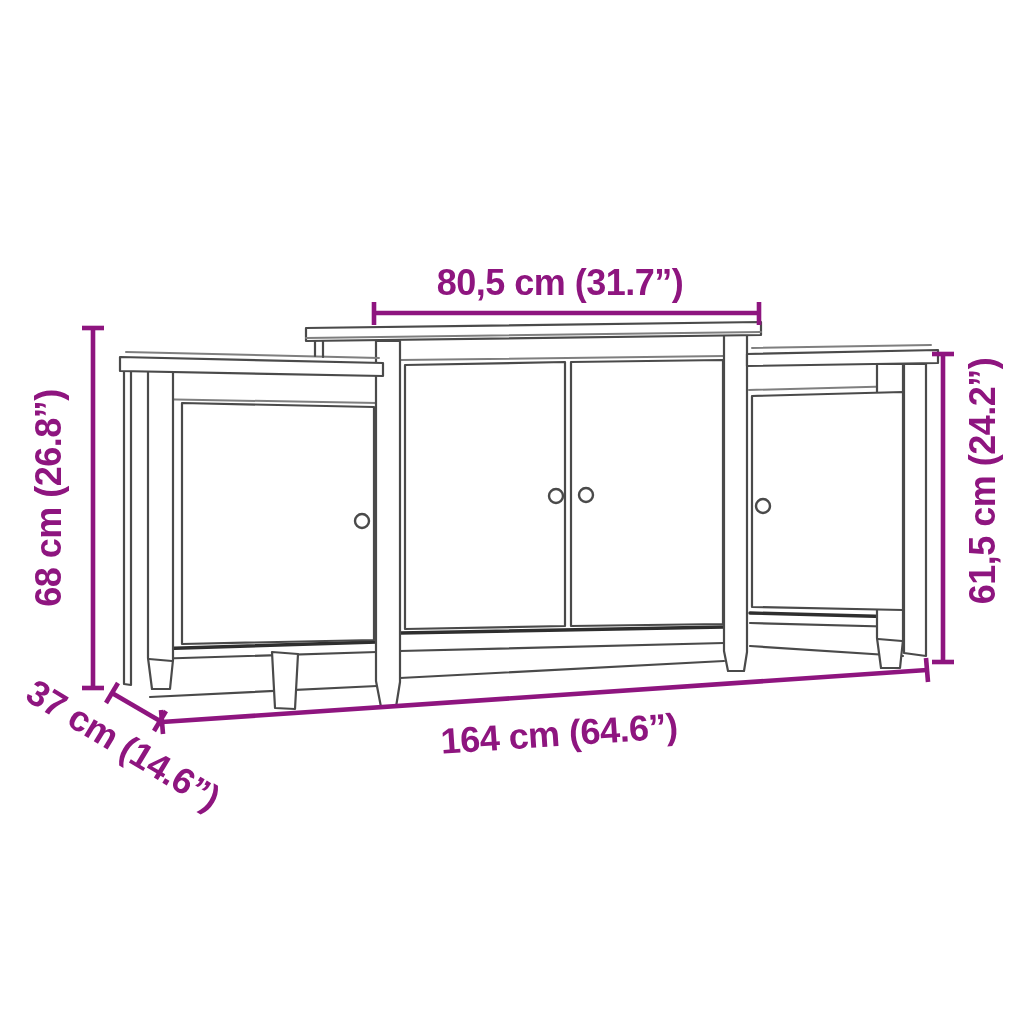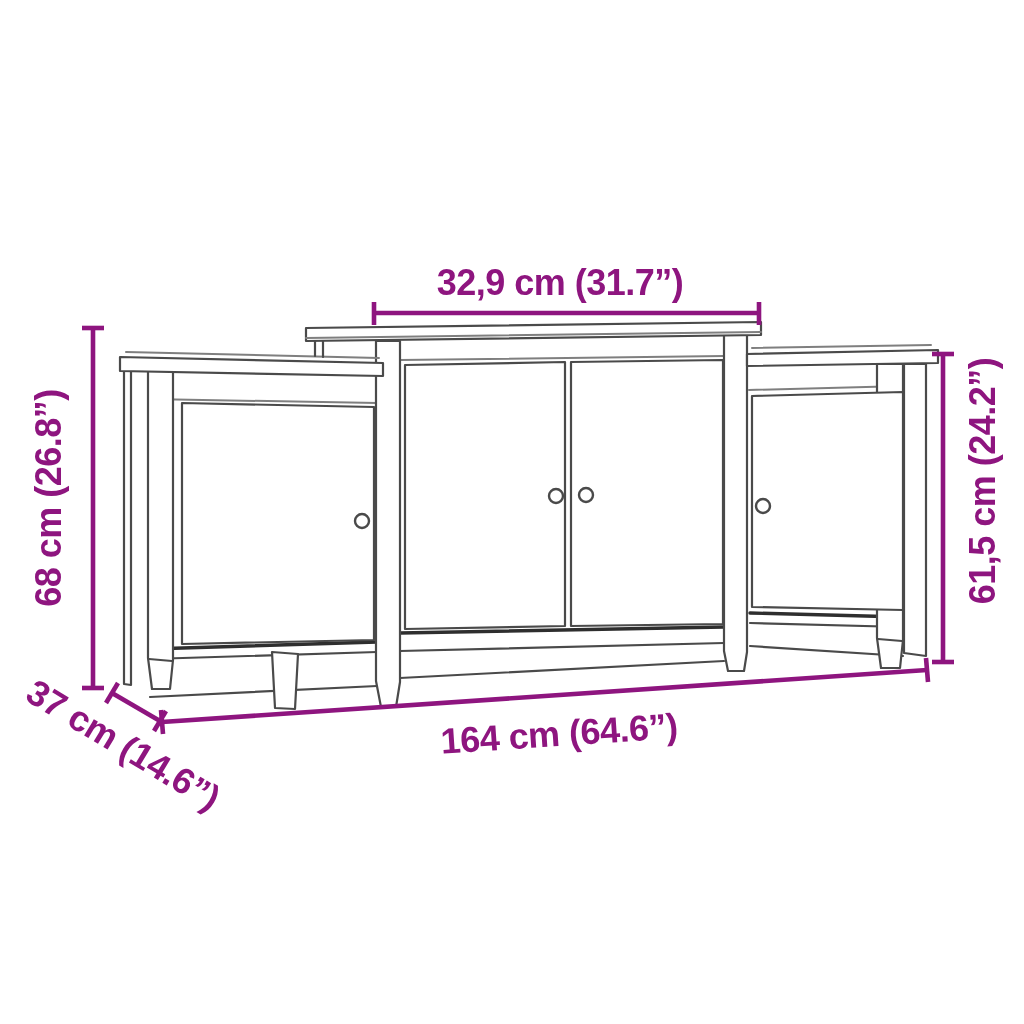--- a/index.html
+++ b/index.html
@@ -111,21 +111,21 @@
         <line x1="926" y1="658" x2="928" y2="682"></line>
       </g>
       <g>
         <line x1="112" y1="693" x2="160" y2="721"></line>
         <line x1="106" y1="703" x2="118" y2="683"></line>
         <line x1="154" y1="731" x2="166" y2="711"></line>
       </g>
     </g>
   </svg>
 
-  <div class="dim-label" style="left:560px; top:283px; transform:translate(-50%,-50%);">32,9 cm (31.7”)</div>
+  <div class="dim-label" style="left:560px; top:283px; transform:translate(-50%,-50%);">80,5 cm (31.7”)</div>
 
   <div class="dim-label" style="left:49px; top:498px; transform:translate(-50%,-50%) rotate(-90deg);">68 cm (26.8”)</div>
 
   <div class="dim-label" style="left:983px; top:481px; transform:translate(-50%,-50%) rotate(-90deg);">61,5 cm (24.2”)</div>
 
   <div class="dim-label" style="left:559px; top:734px; transform:translate(-50%,-50%) rotate(-3.8deg);">164 cm (64.6”)</div>
 
   <div class="dim-label" style="left:123px; top:745px; transform:translate(-50%,-50%) rotate(31deg);">37 cm (14.6”)</div>
 
 </div>

